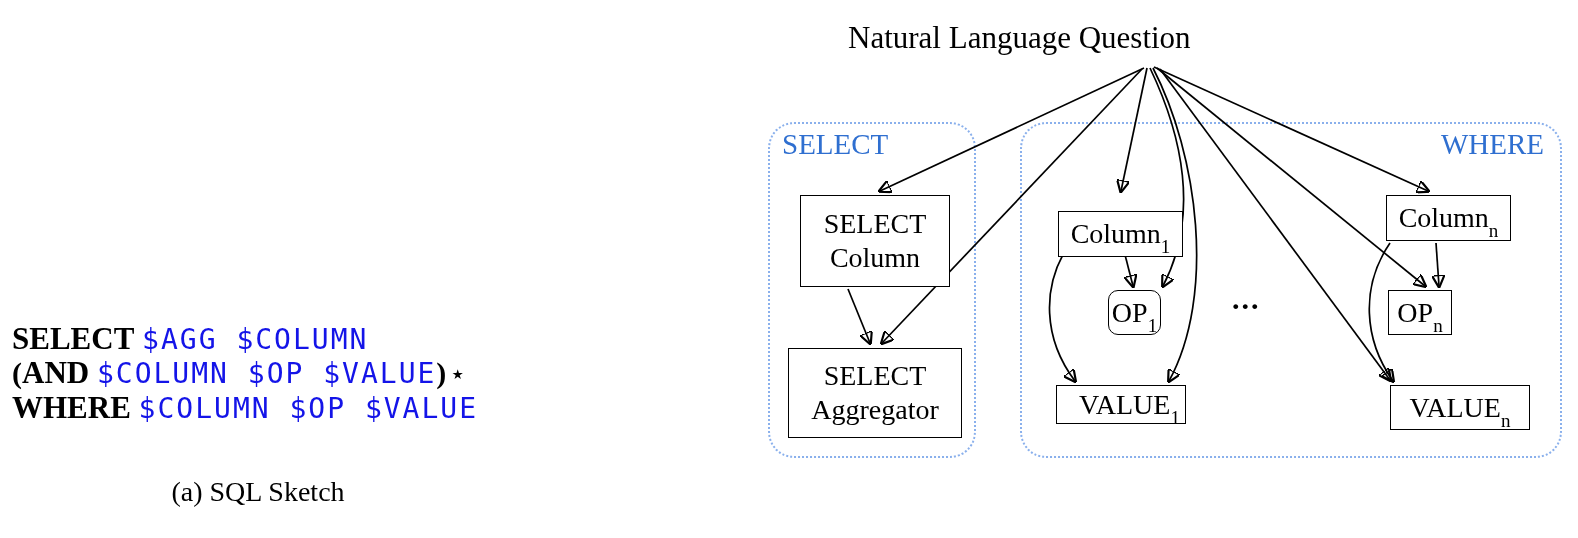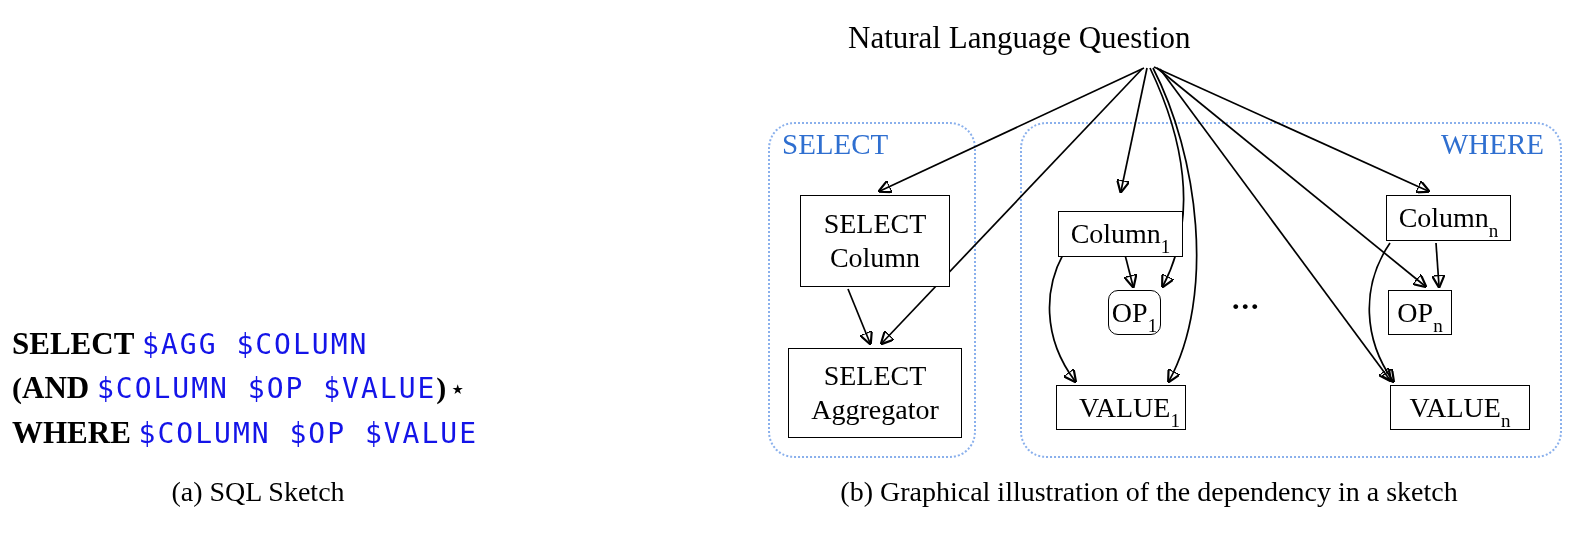--- a/index.html
+++ b/index.html
@@ -10,21 +10,21 @@
     height: 538px;
     overflow: hidden;
     font-family: "Liberation Serif", serif;
     color: #000;
   }
 
   
   .panel-a { position: absolute; left: 0; top: 0; width: 720px; height: 538px; }
   .sketch {
     position: absolute; left: 12px; top: 322px;
-    font-size: 31px; line-height: 43px; white-space: nowrap;
+    font-size: 31px; line-height: 33px; white-space: nowrap;
   }
   .kw { font-weight: bold; font-family: "Liberation Serif", serif; }
   .tok {
     font-family: "DejaVu Sans Mono", monospace;
     color: var(--token-blue, #1414e8);
     font-size: 28px; letter-spacing: 2px;
   }
   .paren { font-weight: bold; font-size: 30px; }
   .star { font-size: 27px; padding-left: 3px; }
 
@@ -64,21 +64,21 @@
     display: flex; align-items: center; justify-content: center;
     text-align: center; font-size: 28px; white-space: nowrap;
   }
   .node sub { font-size: 0.68em; line-height: 0; position: relative; top: 0.18em; }
   .two-line { flex-direction: column; line-height: 34px; }
 
   .n-selcol { left: 80px;  top: 195px; width: 150px; height: 92px; }
   .n-selagg { left: 68px;  top: 348px; width: 174px; height: 90px; }
   .n-col1   { left: 338px; top: 195px; width: 125px; height: 46px; margin-top: 16px; }
   .n-op1    { left: 388px; top: 290px; width: 53px;  height: 45px; border-radius: 10px; }
-  .n-val1   { left: 336px; top: 385px; width: 130px; height: 45px; padding-left: 17px; }
+  .n-val1   { left: 336px; top: 385px; width: 130px; height: 39px; padding-left: 17px; }
   .n-coln   { left: 656px; top: 195px; width: 125px; height: 46px; margin-left: 10px; }
   .n-opn    { left: 668px; top: 290px; width: 64px;  height: 45px; }
   .n-valn   { left: 632px; top: 385px; width: 140px; height: 45px; margin-left: 38px; }
 
   .ellipsis {
     position: absolute; left: 512px; top: 282px; z-index: 2;
     font-size: 30px; font-weight: bold; letter-spacing: 2px;
   }
 </style>
 </head>
@@ -147,14 +147,13 @@
   <div class="node n-coln">
     <span><span>Column</span><sub>n</sub></span>
   </div>
   <div class="node n-opn">
     <span><span>OP</span><sub>n</sub></span>
   </div>
   <div class="node n-valn">
     <span><span>VALUE</span><sub>n</sub></span>
   </div>
 
-  <div class="caption caption-b">(b) Graphical illustration of the dependency in a sketch</div>
 </div>
 
 </body></html>

